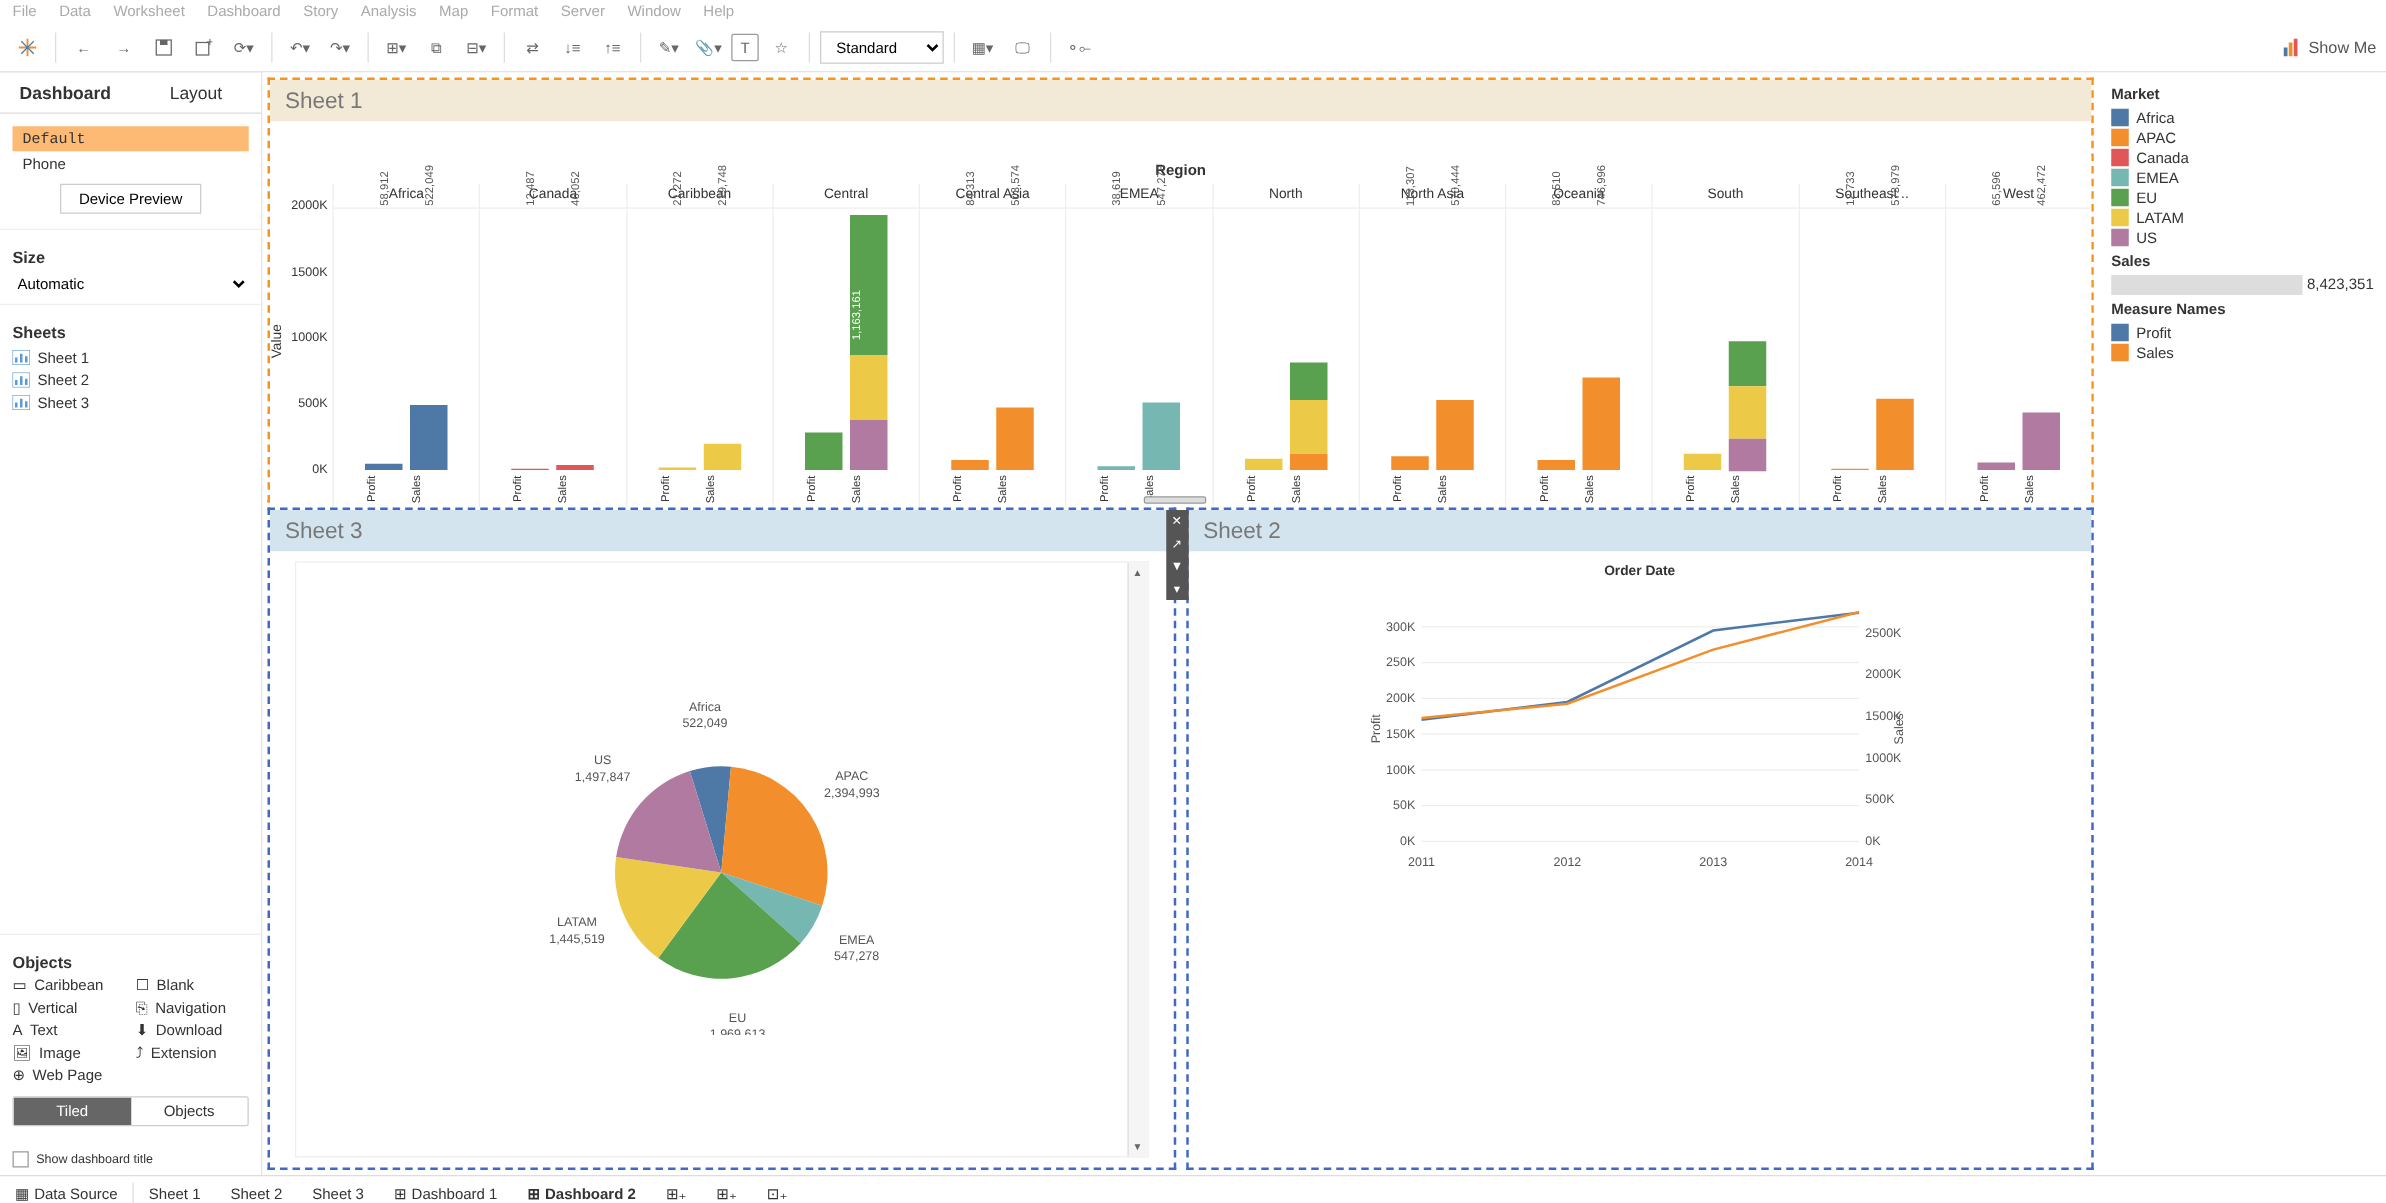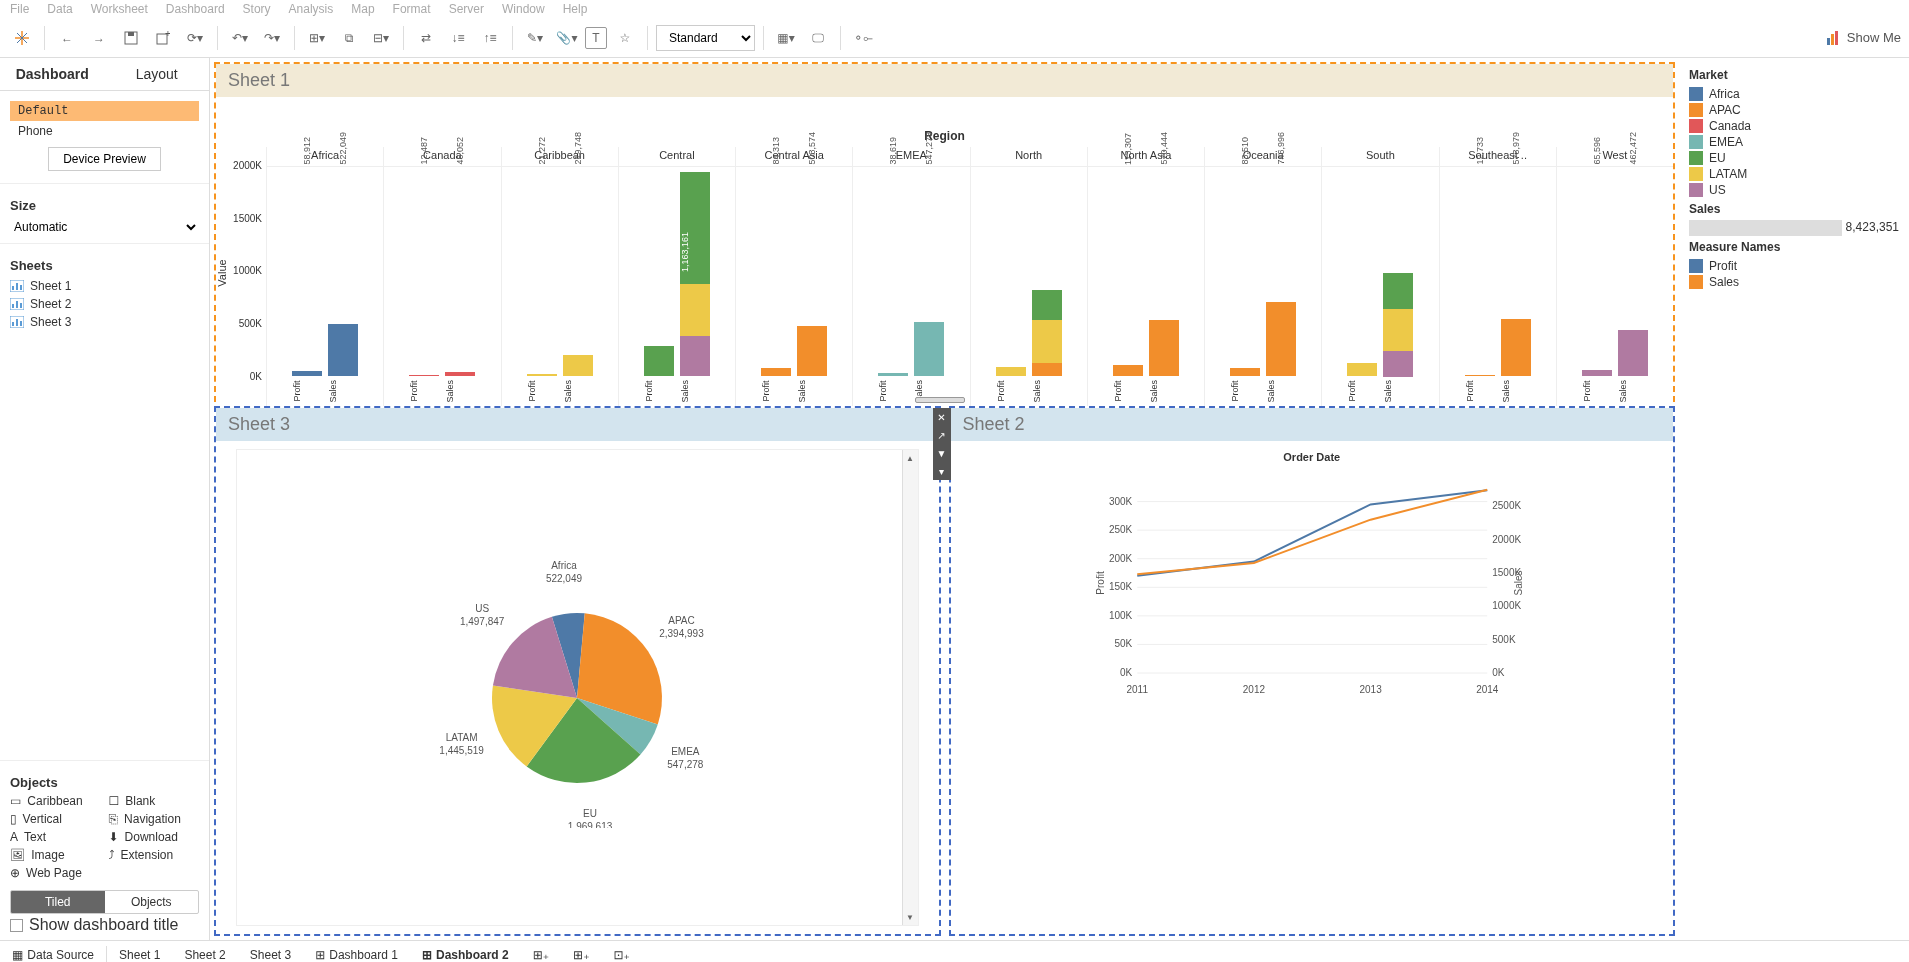--- a/index.html
+++ b/index.html
@@ -27,21 +27,21 @@
 .device-btn { display: block; margin: 6px auto; padding: 4px 14px; border: 1px solid #ccc; background: #fff; cursor: pointer; font-size: 12px; }
 .side-header { font-weight: bold; font-size: 13px; margin: 8px 0 4px; }
 .side-select { width: 100%; border: none; background: transparent; font-size: 12px; padding: 2px 0; }
 .sheet-item { display: flex; align-items: center; gap: 6px; padding: 2px 0; cursor: pointer; font-size: 12px; }
 .sheet-ico { width: 14px; height: 12px; }
 .objects-grid { display: grid; grid-template-columns: 1fr 1fr; gap: 4px 8px; }
 .obj-item { display: flex; align-items: center; gap: 6px; font-size: 12px; cursor: pointer; }
 .tiled-toggle { display: flex; margin-top: 10px; border: 1px solid #ccc; border-radius: 2px; overflow: hidden; }
 .tiled-toggle div { flex: 1; text-align: center; padding: 4px; cursor: pointer; font-size: 12px; }
 .tiled-toggle .act { background: #666; color: #fff; }
-.chk-row { display: flex; align-items: center; gap: 6px; margin-top: 2px; font-size: 16px; }
+.chk-row { display: flex; align-items: center; gap: 6px; margin-top: 20px; font-size: 10px; }
 .chk { width: 13px; height: 13px; border: 1px solid #999; }
 
 .canvas { flex: 1; position: relative; background: #fff; display: flex; }
 .dash-area { flex: 1; padding: 4px; display: flex; flex-direction: column; gap: 4px; }
 .legend-panel { width: 230px; padding: 6px 10px; font-size: 12px; }
 .lg-title { font-weight: bold; margin: 4px 0; font-size: 12px; }
 .lg-item { display: flex; align-items: center; gap: 6px; padding: 1px 0; }
 .lg-sw { width: 14px; height: 14px; }
 .lg-sales-bar { background: #ddd; height: 16px; width: 160px; }
 

